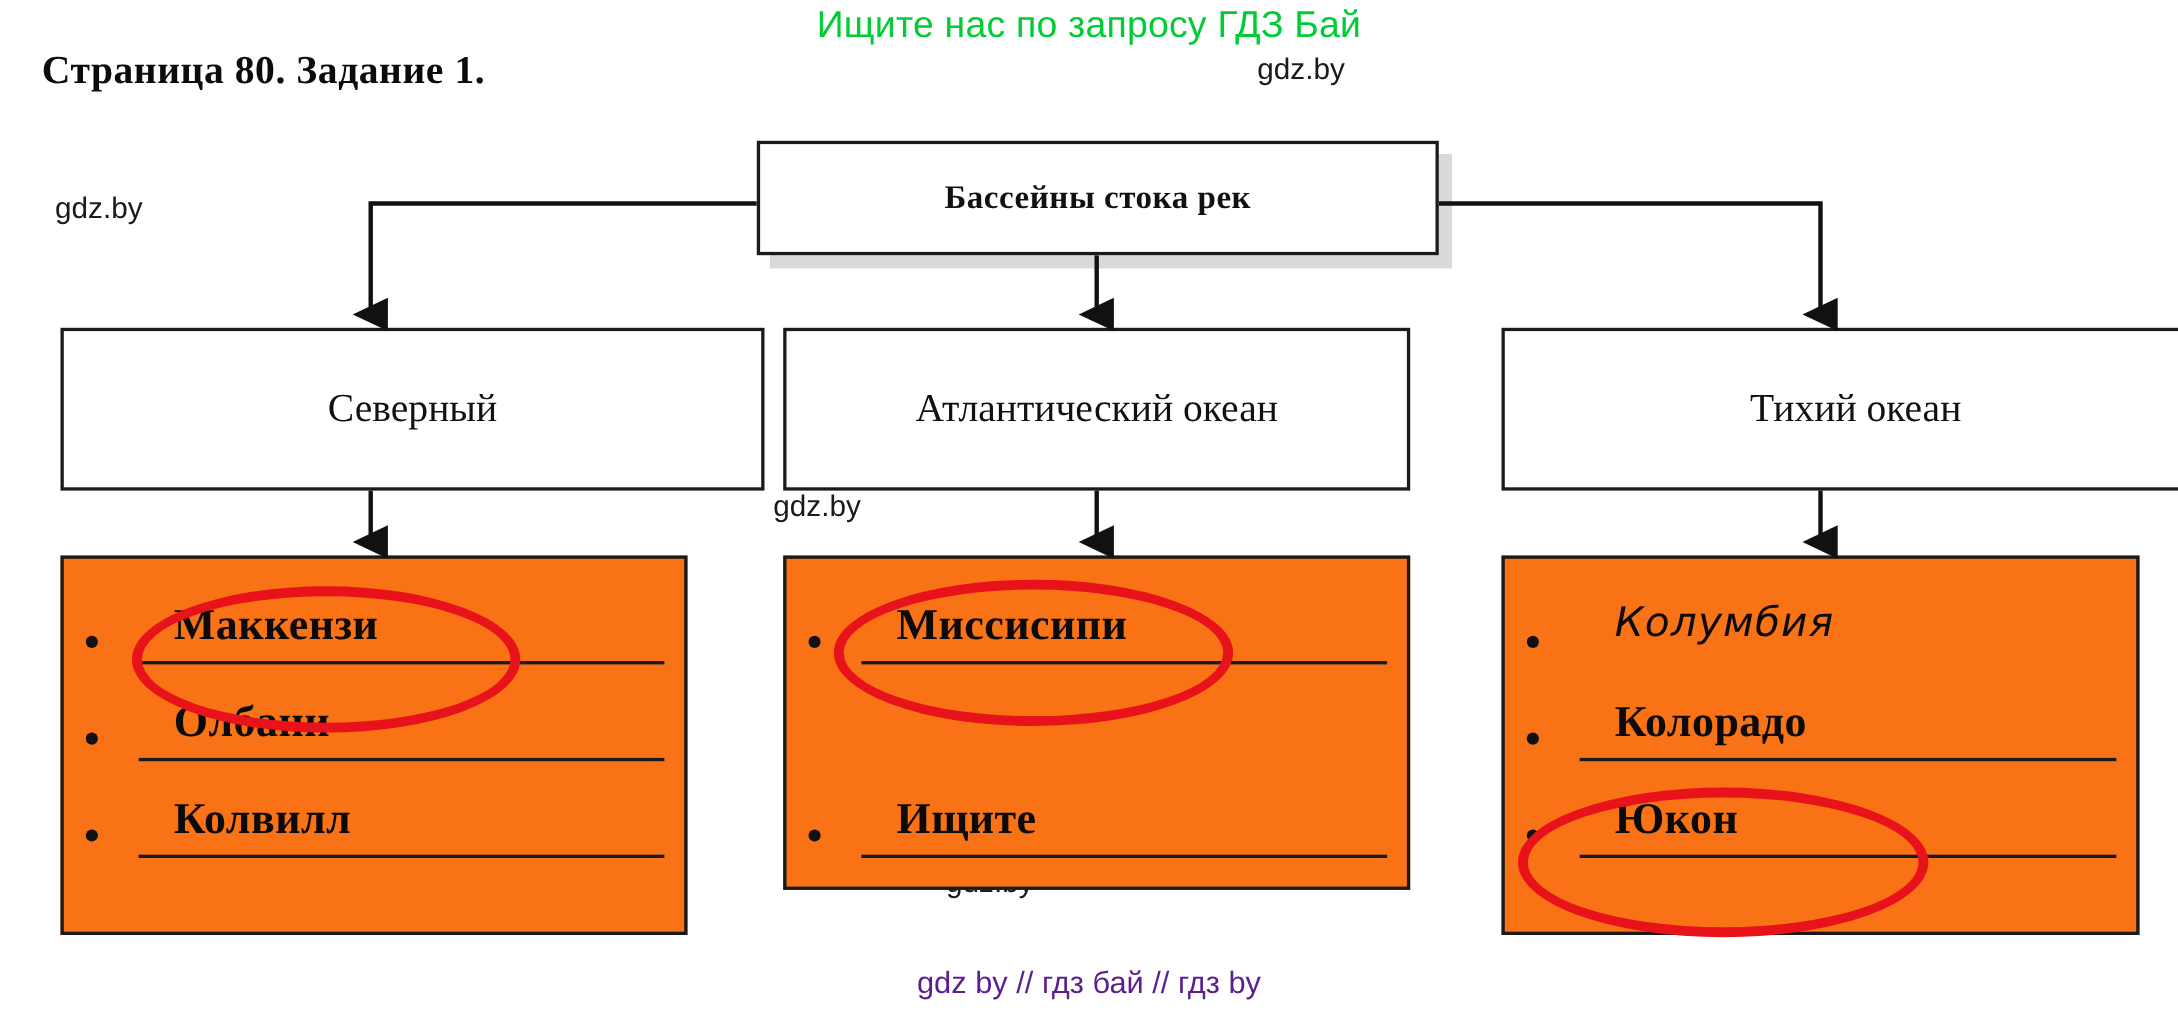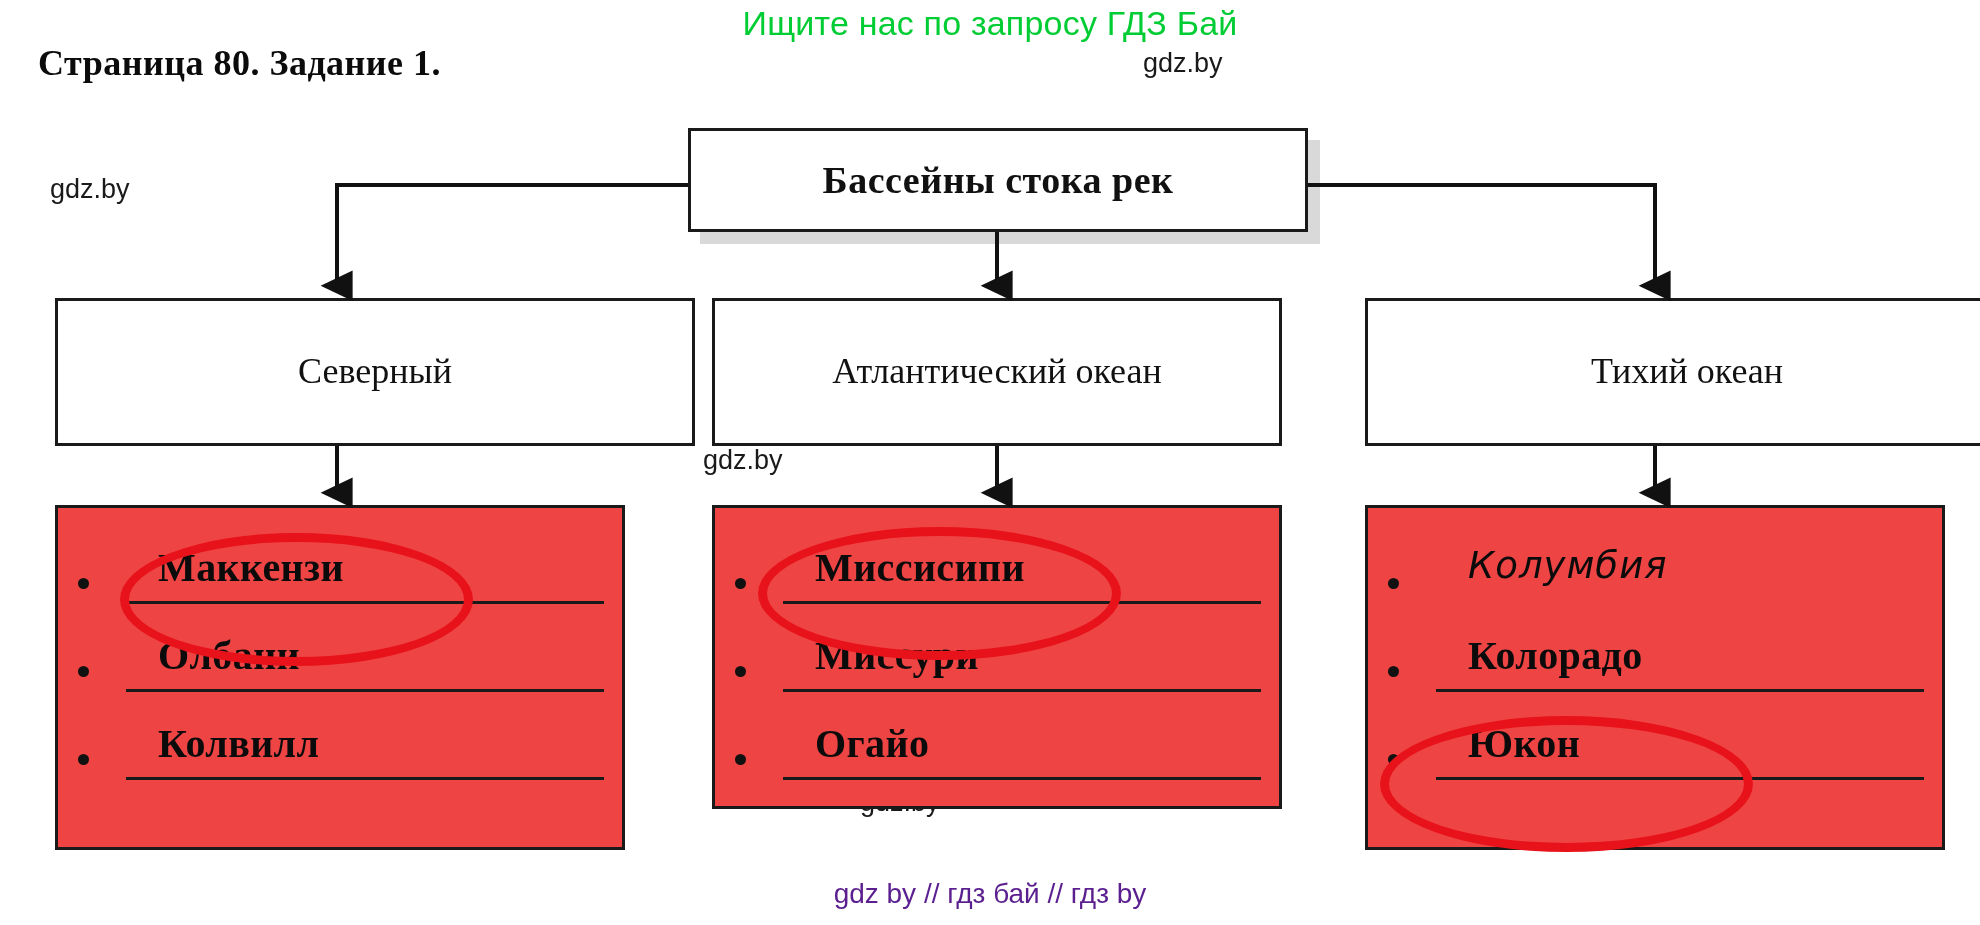--- a/index.html
+++ b/index.html
@@ -74,21 +74,21 @@
     display: flex;
     align-items: center;
     justify-content: center;
     text-align: center;
     color: #111111;
   }
 
   #root-box {
     left: 688px; top: 128px;
     width: 620px; height: 104px;
-    font-size: 38px;
+    font-size: 30px;
     font-weight: bold;
     font-family: "Liberation Serif", serif;
     letter-spacing: 0.5px;
     z-index: 3;
   }
   
   #root-box-shadow {
     left: 700px; top: 140px;
     width: 620px; height: 104px;
     background: #d9d9d9;
@@ -101,21 +101,21 @@
     line-height: 1.22;
     font-family: "Liberation Serif", serif;
   }
   #ocean-box-0 { left: 55px;   top: 298px; width: 640px; }
   #ocean-box-1 { left: 712px;  top: 298px; width: 570px; }
   #ocean-box-2 { left: 1365px; top: 298px; width: 644px; }
 
   .rivers-box {
     box-sizing: border-box;
     border: 3px solid #1a1a1a;
-    background: #ef4444;
+    background: #f97316;
     position: absolute;
   }
   #rivers-box-0 { left: 55px;   top: 505px; width: 570px; height: 345px; }
   #rivers-box-1 { left: 712px;  top: 505px; width: 570px; height: 304px; }
   #rivers-box-2 { left: 1365px; top: 505px; width: 580px; height: 345px; }
 
   
   .river-row {
     position: absolute;
     left: 20px;
@@ -251,29 +251,24 @@
     <span class="river-name">Колвилл</span>
   </div>
 </div>
 
 <div class="rivers-box" id="rivers-box-1">
   <div class="river-row river-row-0">
     <span class="bullet-dot"></span>
     <span class="river-rule"></span>
     <span class="river-name">Миссисипи</span>
   </div>
-  <div class="river-row river-row-1">
-    <span class="bullet-dot"></span>
-    <span class="river-rule"></span>
-    <span class="river-name">Миссури</span>
-  </div>
   <div class="river-row river-row-2">
     <span class="bullet-dot"></span>
     <span class="river-rule"></span>
-    <span class="river-name">Огайо</span>
+    <span class="river-name">Ищите</span>
   </div>
 </div>
 
 <div class="rivers-box" id="rivers-box-2">
   <div class="river-row river-row-0">
     <span class="bullet-dot"></span>
 
     <span class="river-name handwritten">Колумбия</span>
   </div>
   <div class="river-row river-row-1">

